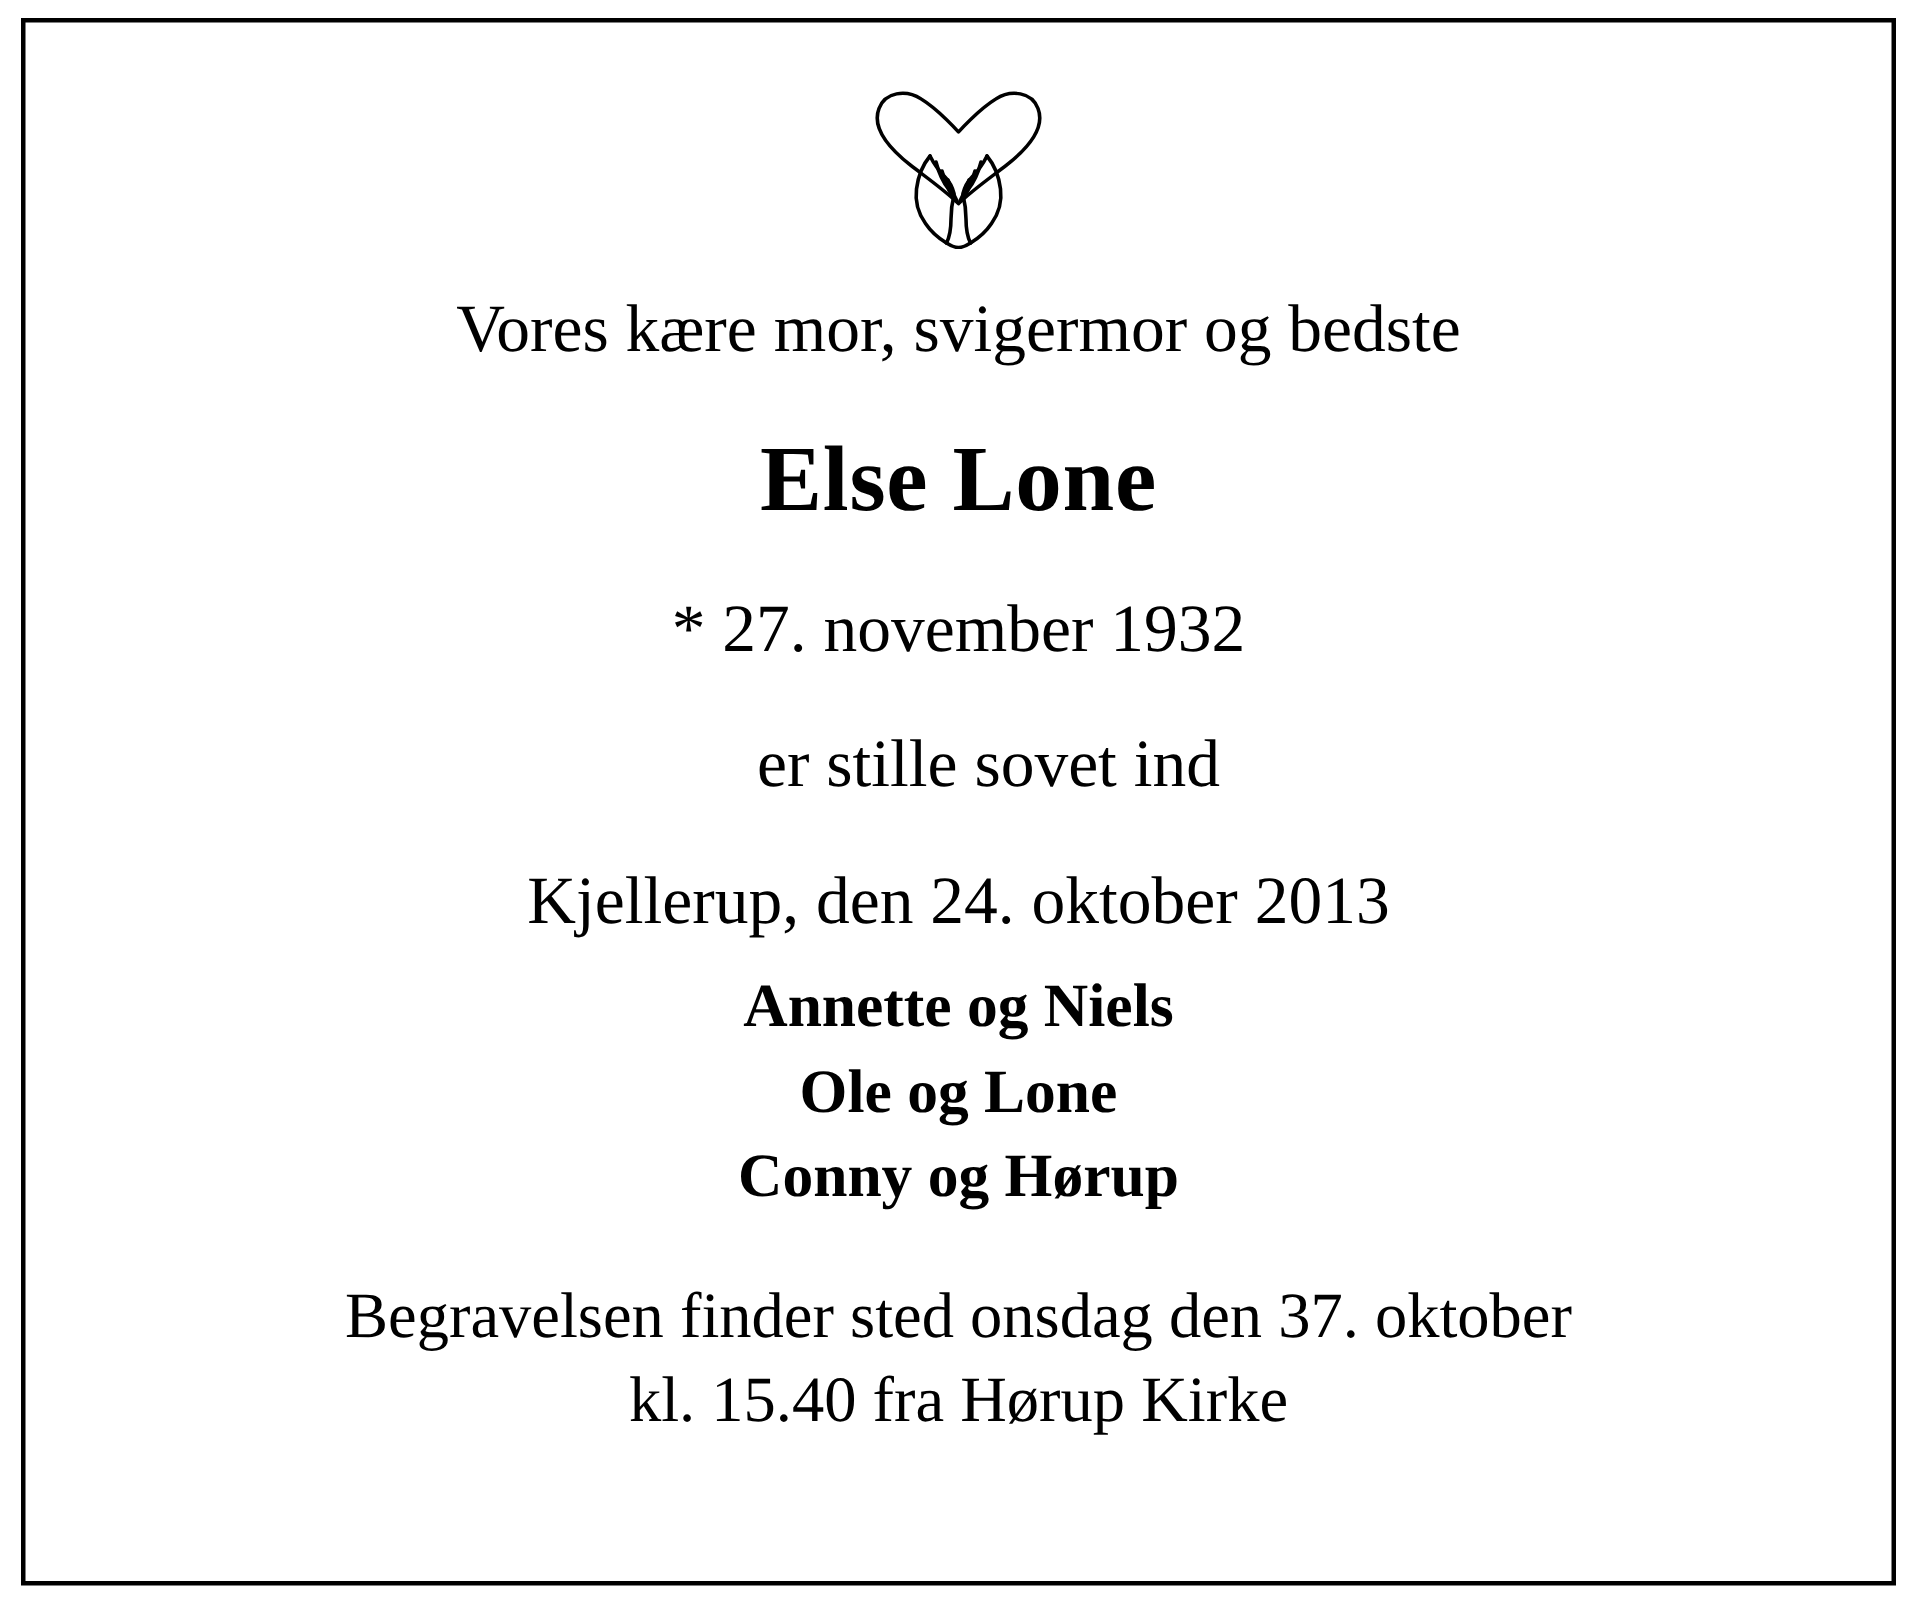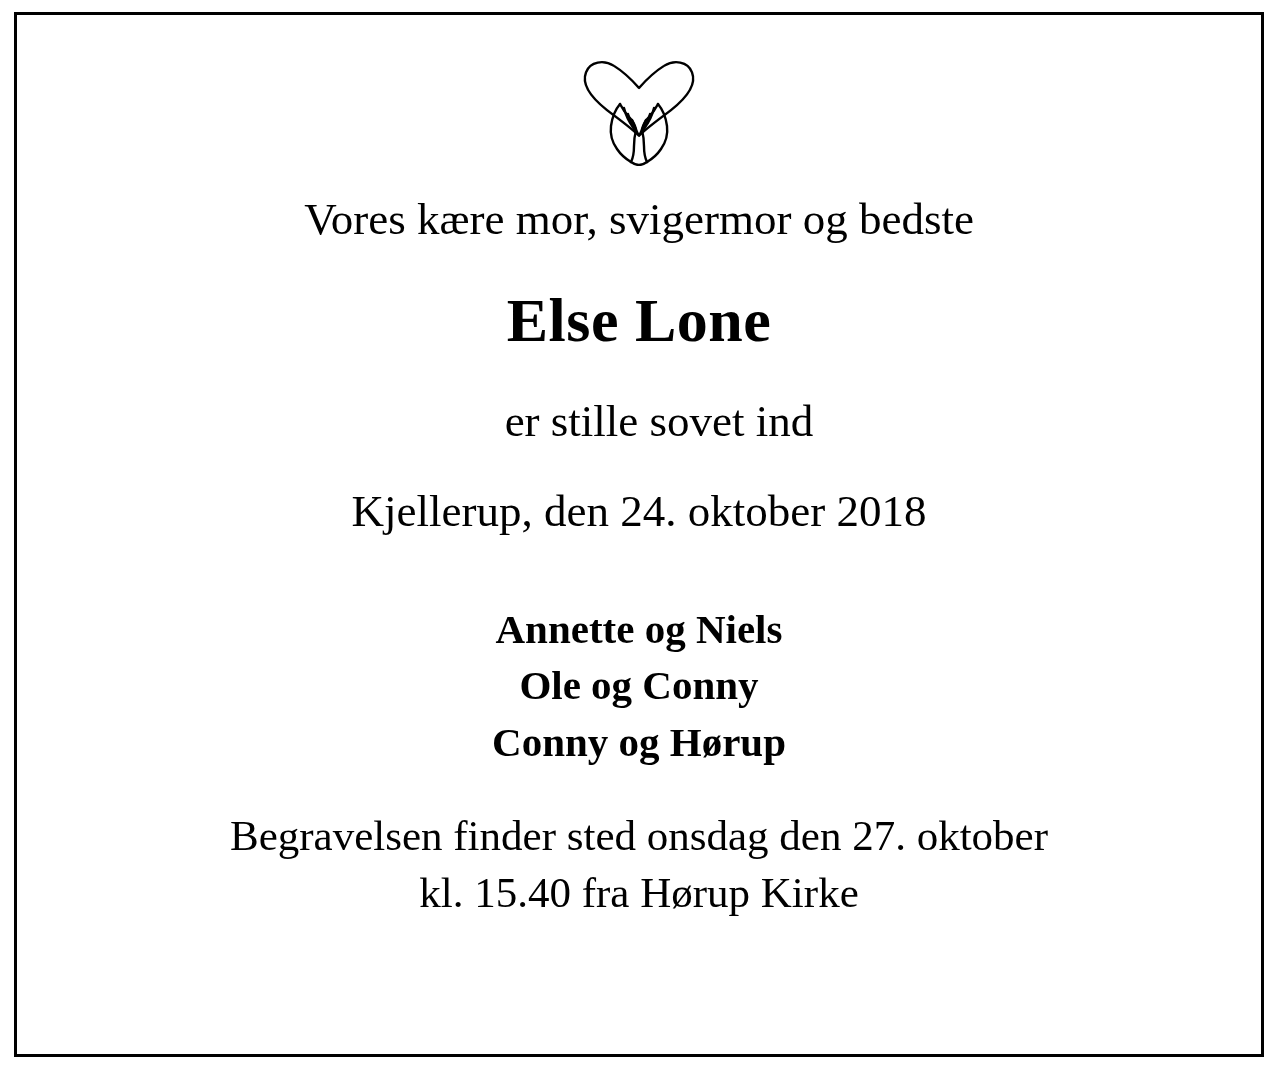--- a/index.html
+++ b/index.html
@@ -62,21 +62,21 @@
   .passed {
     font-size: 45px;
     margin-top: 40px;
     margin-left: 40px;
   }
   .place {
     font-size: 45px;
     margin-top: 40px;
   }
   .survivors {
-    margin-top: 64px;
+    margin-top: 17px;
     font-size: 41px;
     font-weight: bold;
     text-align: center;
     line-height: 1.38;
   }
   .funeral {
     margin-top: 38px;
     font-size: 43px;
     text-align: center;
     line-height: 1.32;
@@ -110,30 +110,31 @@
 
           <path d="M57 114 C60 116 63 117 65 117 C67 117 70 116 73 114"></path>
         </g>
       </svg>
     </span>
 
     <div class="line relation">Vores kære mor, svigermor og bedste</div>
 
     <div class="line name">Else Lone</div>
 
+    <div class="line born">* 27. november 1932</div>
 
     <div class="line passed">er stille sovet ind</div>
 
-    <div class="line place">Kjellerup, den 24. oktober 2018</div>
+    <div class="line place">Kjellerup, den 24. oktober 2013</div>
 
     <div class="survivors">
       <div>Annette og Niels</div>
-      <div>Ole og Conny</div>
+      <div>Ole og Lone</div>
       <div>Conny og Hørup</div>
     </div>
 
     <div class="funeral">
-      <div>Begravelsen finder sted onsdag den 27. oktober</div>
+      <div>Begravelsen finder sted onsdag den 37. oktober</div>
       <div>kl. 15.40 fra Hørup Kirke</div>
     </div>
 
   </div>
 </div>
 
 </body></html>

